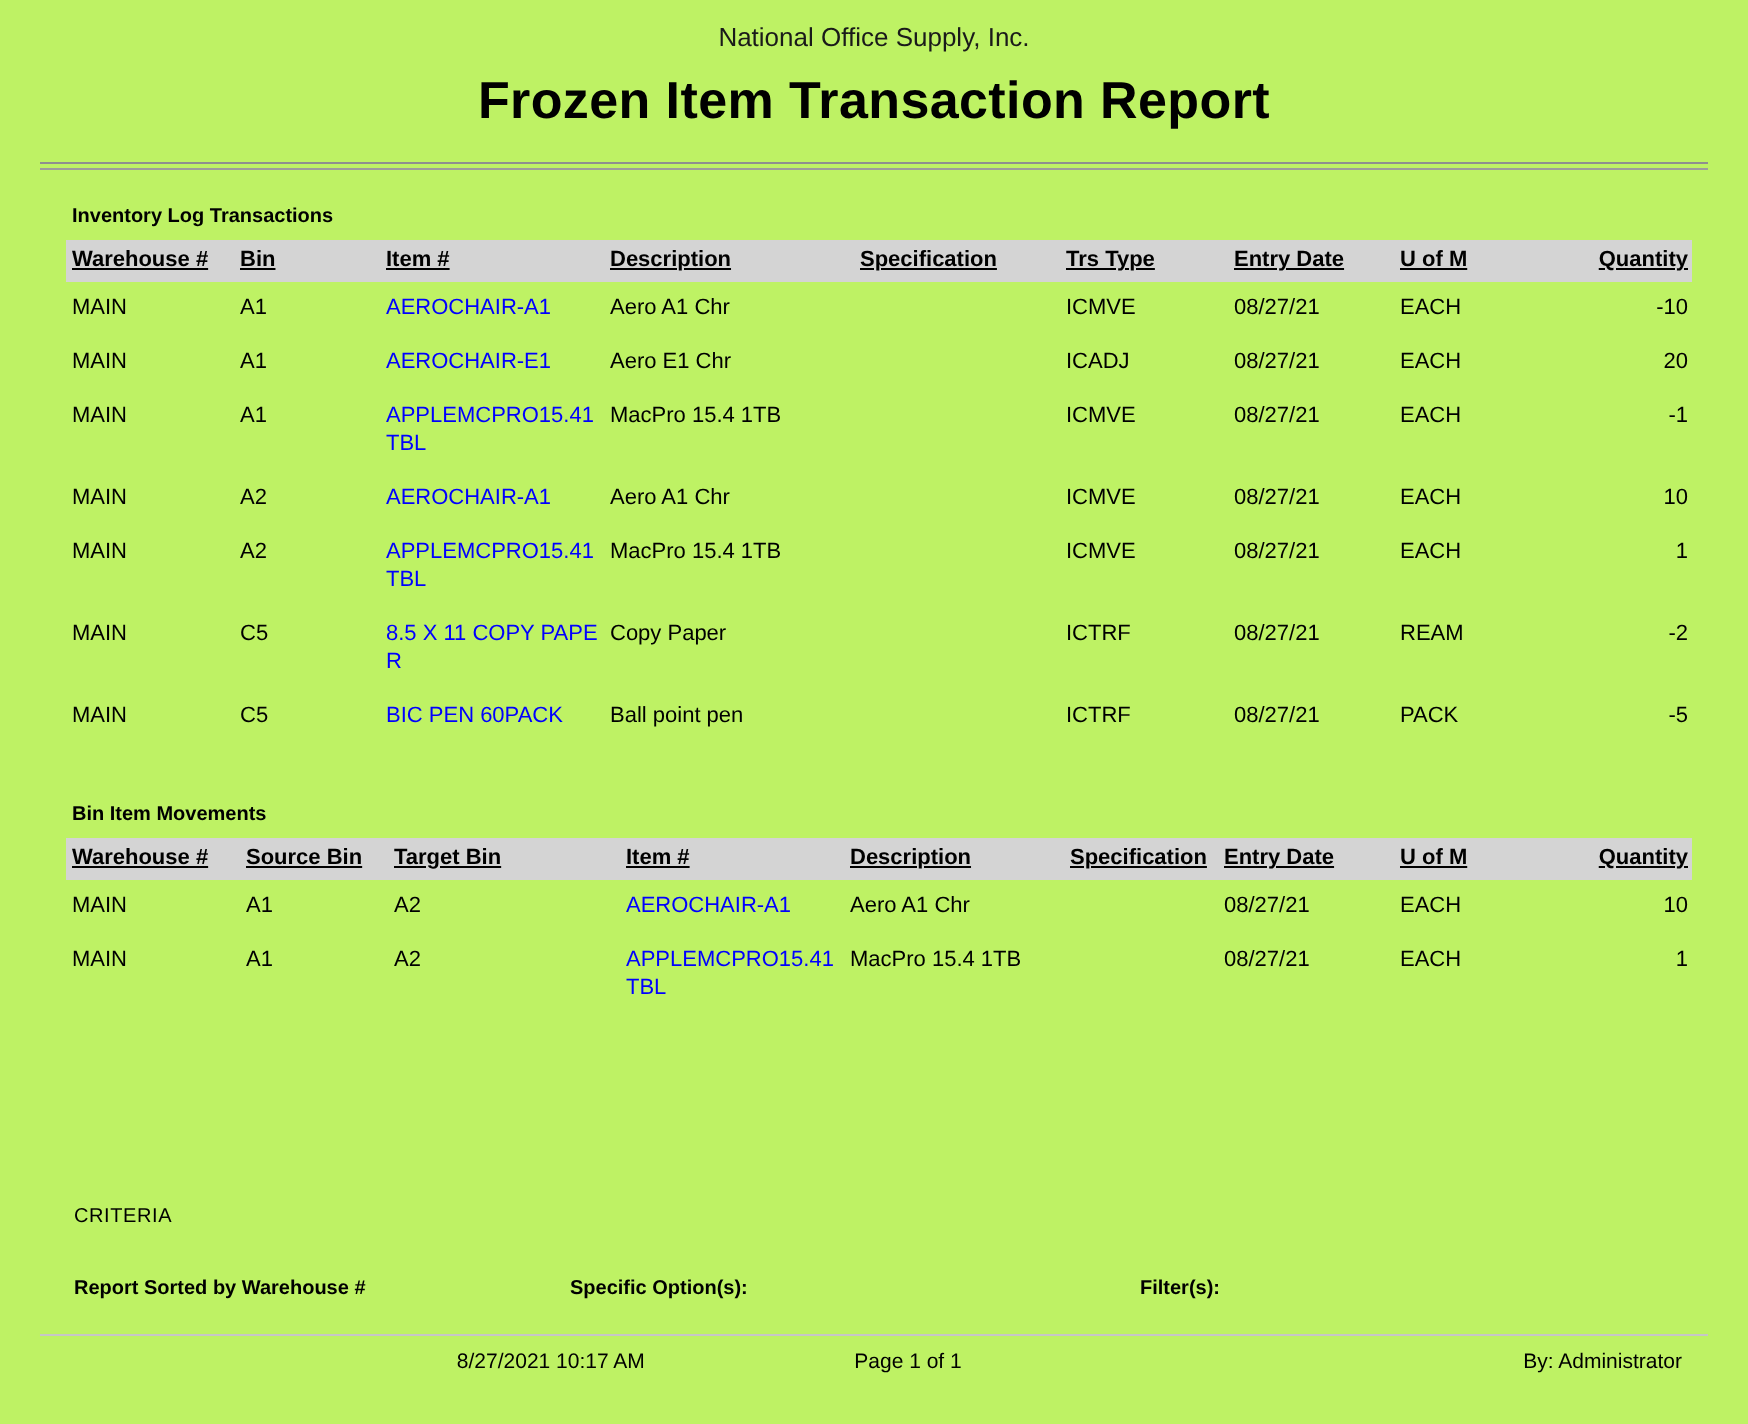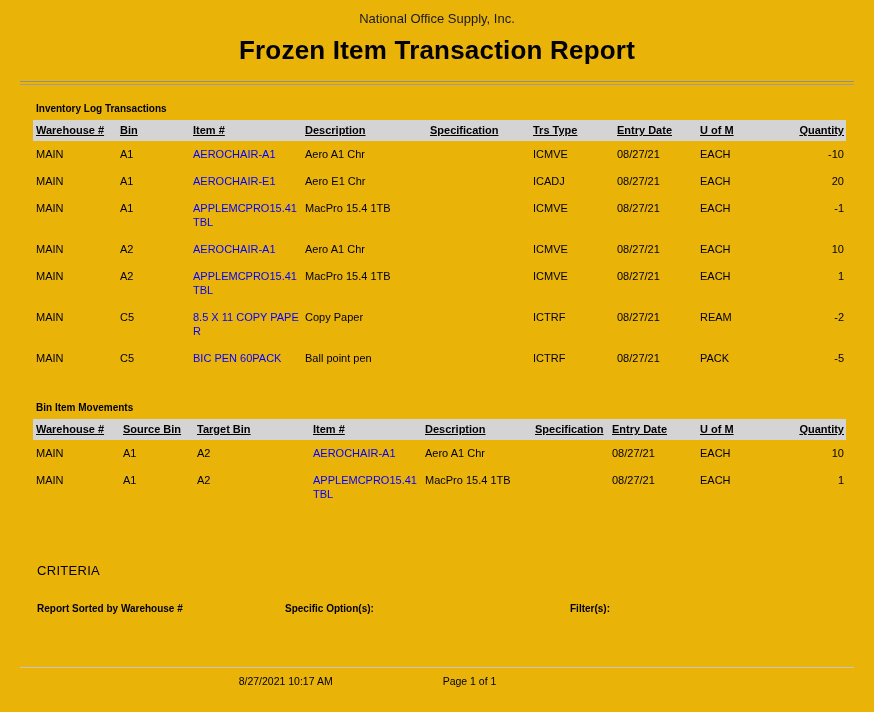--- a/index.html
+++ b/index.html
@@ -1,19 +1,19 @@
 <!DOCTYPE html>
 <html><head>
 <meta charset="utf-8">
 <style>
   html,body { margin:0; padding:0; background:#e8e8e8; }
   .page {
     position:relative;
     width:874px; height:712px;
-    background:#eab308;
+    background:#bef264;
     color:#000;
     font-family:"Liberation Sans", sans-serif;
     overflow:hidden;
     margin:0 auto;
   }
   .company {
     text-align:center;
     font-size:13px;
     padding-top:11px;
     color:#1a1a1a;
@@ -65,22 +65,23 @@
     color:#0000ff;
     word-break:break-all;
     text-decoration:none;
   }
   .criteria {
     position:absolute;
     top:563px; left:37px; right:20px;
     font-size:10px;
   }
   .criteria-label {
-    font-size:13px;
+    font-size:10px;
     letter-spacing:0.3px;
+    margin-top:40px;
   }
   .criteria-row {
     display:flex;
     margin-top:25px;
     align-items:flex-start;
     font-weight:bold;
   }
   .crit-col1 { width:248px; }
   .crit-col2 { width:285px; }
   .crit-col2 div { margin-bottom:2px; }
@@ -277,16 +278,17 @@
         <div>Specific Option(s):</div>
       </div>
       <div class="crit-col3">Filter(s):</div>
     </div>
   </div>
 
   <div class="footer">
     <div class="footer-inner">
       <span class="footer-left">8/27/2021 10:17 AM</span>
       <span class="footer-center">Page 1 of 1</span>
+      <span class="footer-right">By: Administrator</span>
     </div>
   </div>
 
 </div>
 
 </body></html>

